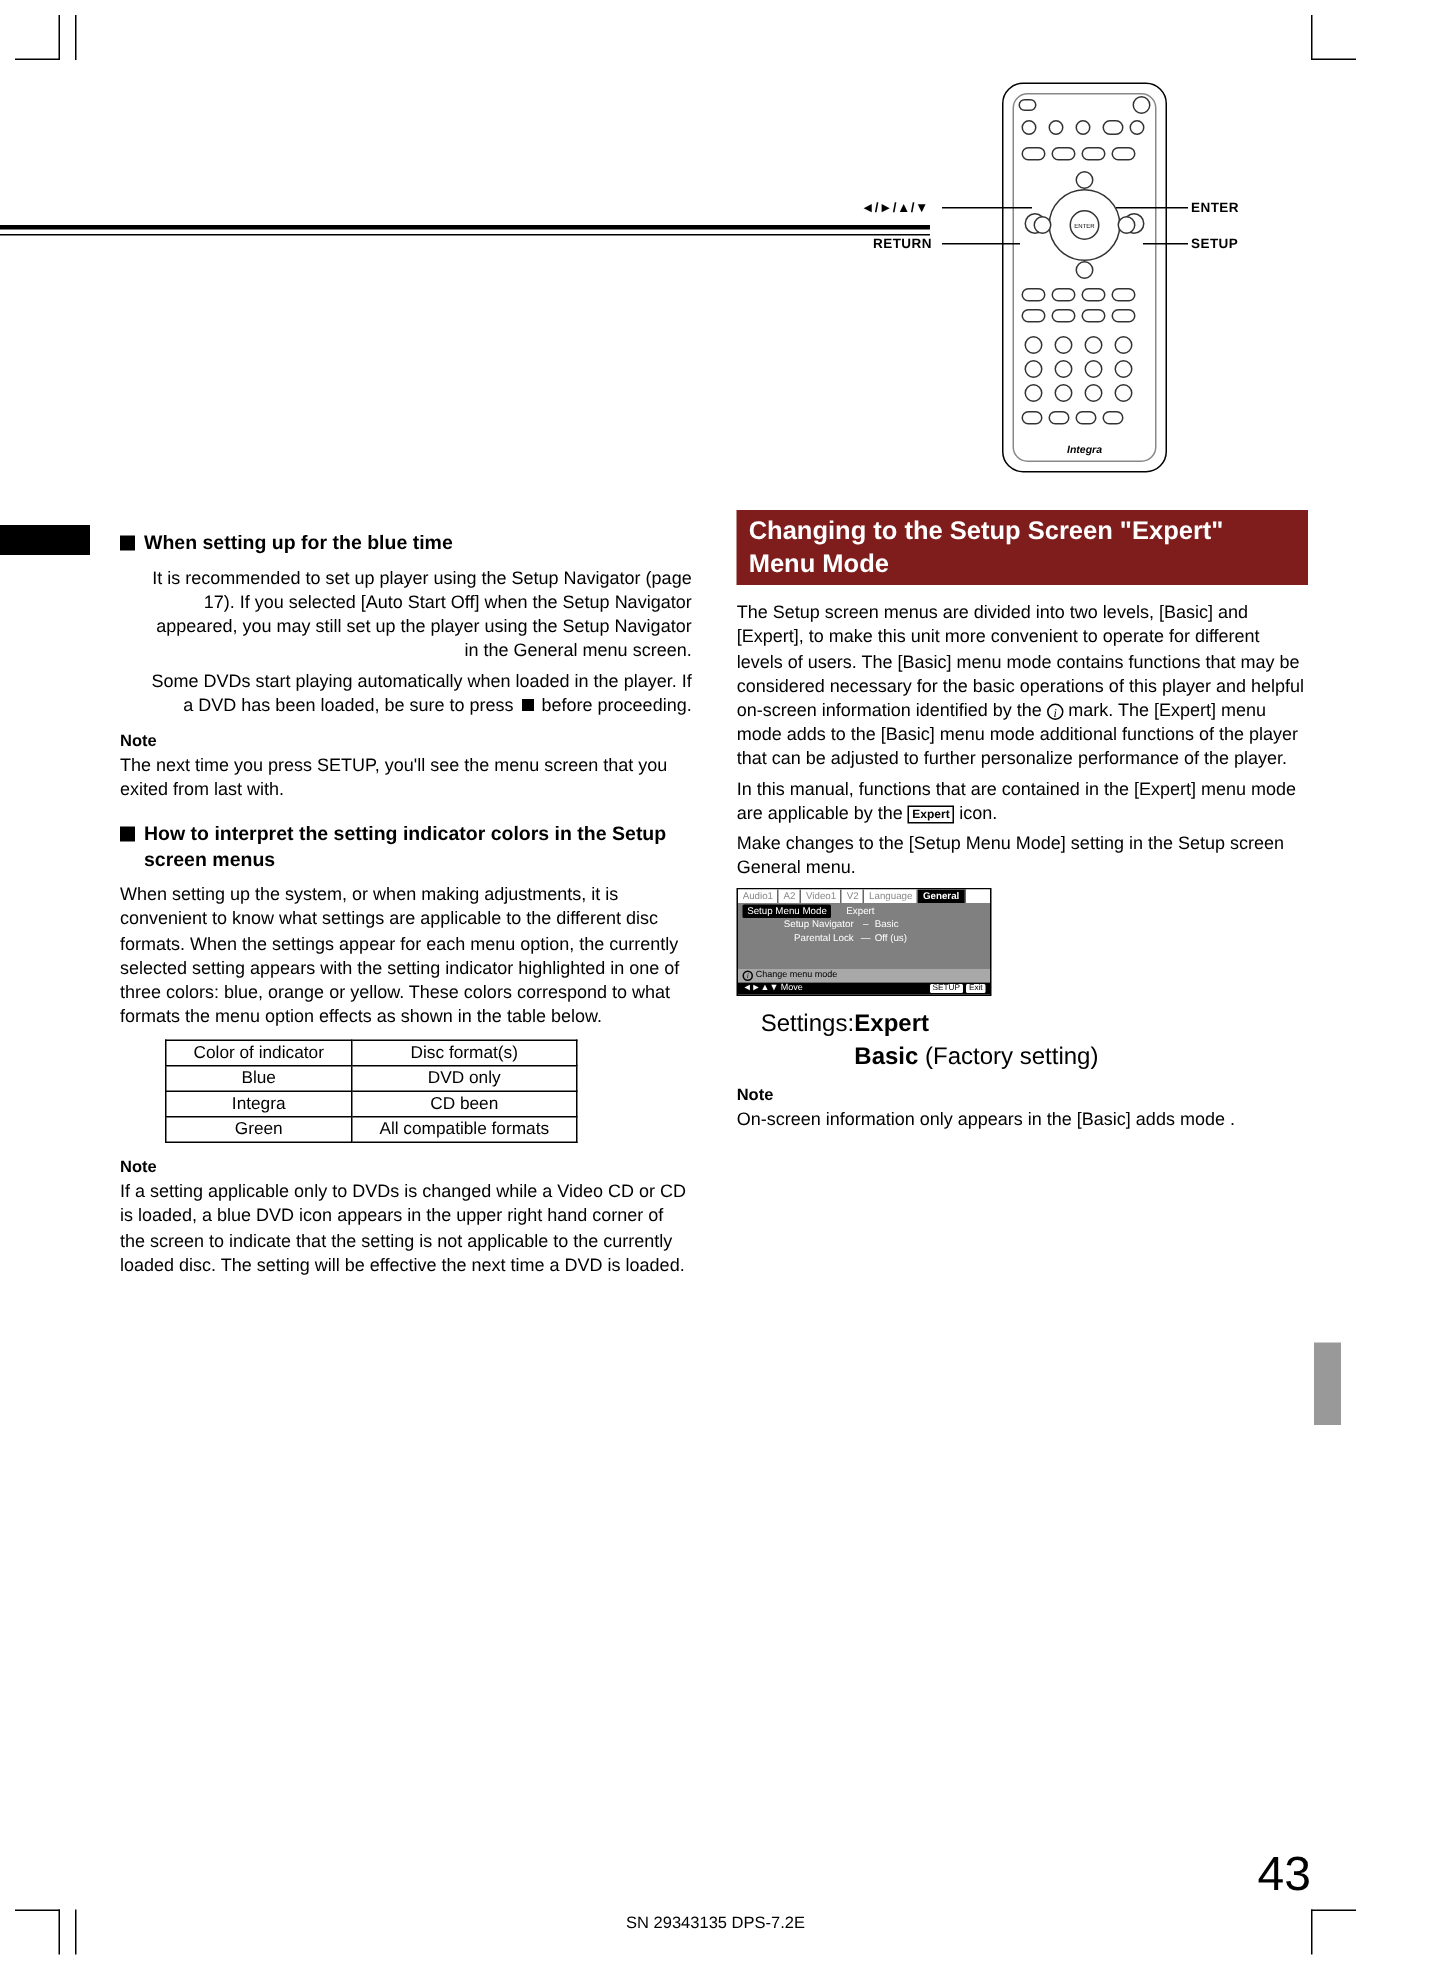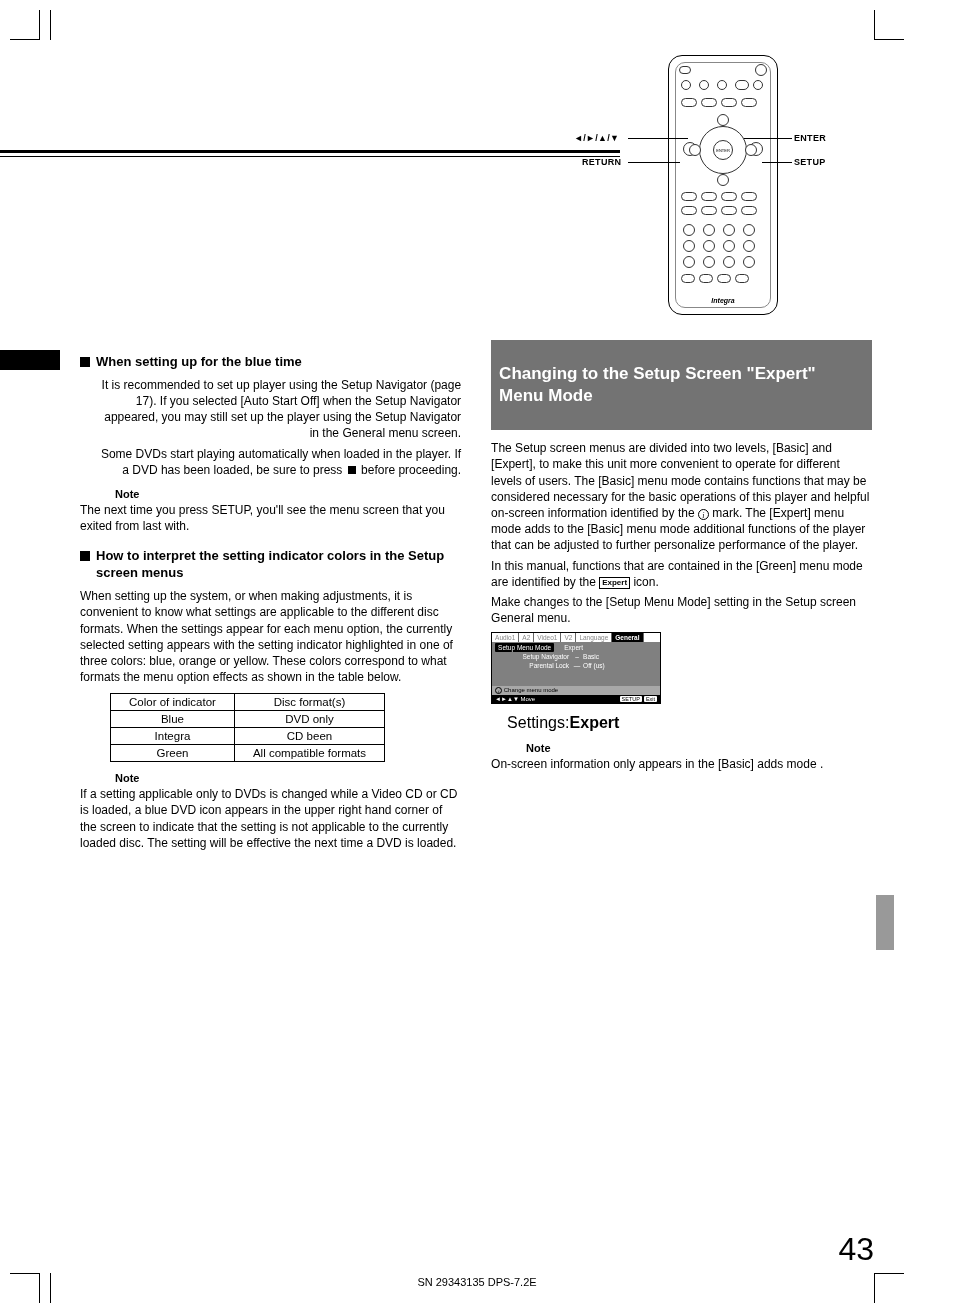--- a/index.html
+++ b/index.html
@@ -29,28 +29,28 @@
   .hr-thin  { position:absolute; left:0; top:156px; width:620px; height:1px; background:#000;}
 
   .black-bar { position:absolute; left:0; top:350px; width:60px; height:20px; background:#000;}
 
   .columns { position:absolute; top:340px; left:80px; right:80px; display:flex; gap:30px; }
   .col { width: 48%; }
   .col h3 { font-size: 13px; font-weight: bold; margin: 14px 0 6px 0; display:flex; align-items:flex-start; gap:6px;}
   .col h3 .sq { width:10px; height:10px; background:#000; flex-shrink:0; margin-top:3px;}
   .col h3 .txt { line-height:1.3; }
   .col p { font-size: 12px; line-height: 1.35; margin-bottom: 4px; }
-  .note-h { font-size: 11px; font-weight: bold; margin-top:10px; margin-bottom:2px;margin-left:35px;}
+  .note-h { font-size: 11px; font-weight: bold; margin-top:10px; margin-bottom:2px;}
   .note-p { font-size: 10.5px; line-height: 1.3; }
   .indent { padding-left: 14px; text-align: right; }
 
   table.ind { border-collapse: collapse; margin: 8px auto 8px 30px; font-size: 11.5px; }
   table.ind th, table.ind td { border: 1px solid #000; padding: 2px 18px; text-align:center; font-weight:normal;}
 
-  .title-bar { background:#737373; color:#fff; font-size:17px; font-weight:bold; padding:23px 8px; line-height:1.3; margin-bottom:10px;}
+  .title-bar { background:#7f1d1d; color:#fff; font-size:17px; font-weight:bold; padding:3px 8px; line-height:1.3; margin-bottom:10px;}
   .inline-icon { display:inline-block; border:1px solid #000; font-size:8px; padding:0 2px; line-height:10px; vertical-align:1px; font-weight:bold;}
   .circle-i { display:inline-block; width:11px; height:11px; border:1px solid #000; border-radius:50%; font-size:8px; line-height:11px; text-align:center; vertical-align:-1px; font-family:Georgia,serif; font-style:italic;}
   .stop-sq { display:inline-block; width:8px; height:8px; background:#000; vertical-align:0px; margin:0 2px;}
 
   .osd { width: 170px; border:1px solid #000; margin:6px 0 10px 0; font-size:6.5px; background:#fff;}
   .osd-tabs { display:flex; background:#fff;}
   .osd-tab { padding:1px 3px; border-right:1px solid #666; color:#888;}
   .osd-tab.active { background:#000; color:#fff; font-weight:bold;}
   .osd-body { background:#808080; color:#fff; padding:1px 0;}
   .osd-row { display:flex; padding:0 3px; line-height:1.4;}
@@ -192,21 +192,21 @@
       </tbody>
         </table>
 
       <div class="note-h">Note</div>
       <p class="note-p">If a setting applicable only to DVDs is changed while a Video CD or CD is loaded, a blue DVD icon appears in the upper right hand corner of the screen to indicate that the setting is not applicable to the currently loaded disc. The setting will be effective the next time a DVD is loaded.</p>
     </div>
 
     <div class="col">
       <div class="title-bar">Changing to the Setup Screen "Expert" Menu Mode</div>
       <p><span>The Setup screen menus are divided into two levels, [Basic] and [Expert], to make this unit more convenient to operate for different levels of users. The [Basic] menu mode contains functions that may be considered necessary for the basic operations of this player and helpful on-screen information identified by the </span><span class="circle-i">i</span><span> mark. The [Expert] menu mode adds to the [Basic] menu mode additional functions of the player that can be adjusted to further personalize performance of the player.</span></p>
-      <p><span>In this manual, functions that are contained in the [Green] menu mode are identified by the </span><span class="inline-icon">Expert</span><span> icon.</span></p>
+      <p><span>In this manual, functions that are contained in the [Expert] menu mode are applicable by the </span><span class="inline-icon">Expert</span><span> icon.</span></p>
       <p>Make changes to the [Setup Menu Mode] setting in the Setup screen General menu.</p>
 
       <div class="osd">
         <div class="osd-tabs">
           <div class="osd-tab">Audio1</div>
           <div class="osd-tab">A2</div>
           <div class="osd-tab">Video1</div>
           <div class="osd-tab">V2</div>
           <div class="osd-tab">Language</div>
           <div class="osd-tab active">General</div>
@@ -233,20 +233,24 @@
         <div class="osd-foot">
           <span>◄►▲▼ <span>Move</span></span>
           <span class="btns"><span>SETUP</span><span>Exit</span></span>
         </div>
       </div>
 
       <div class="settings-line">
         <span class="lab">Settings:</span>
         <b>Expert</b>
       </div>
+      <div class="settings-line">
+        <span class="lab"></span>
+        <b>Basic</b><span> (Factory setting)</span>
+      </div>
 
       <div class="note-h">Note</div>
       <p class="note-p">On-screen information only appears in the [Basic] adds mode .</p>
     </div>
   </div>
 
   <div class="side-tab"></div>
   <div class="page-num">43</div>
   <div class="footer-sn">SN 29343135 DPS-7.2E</div>
 </div>

